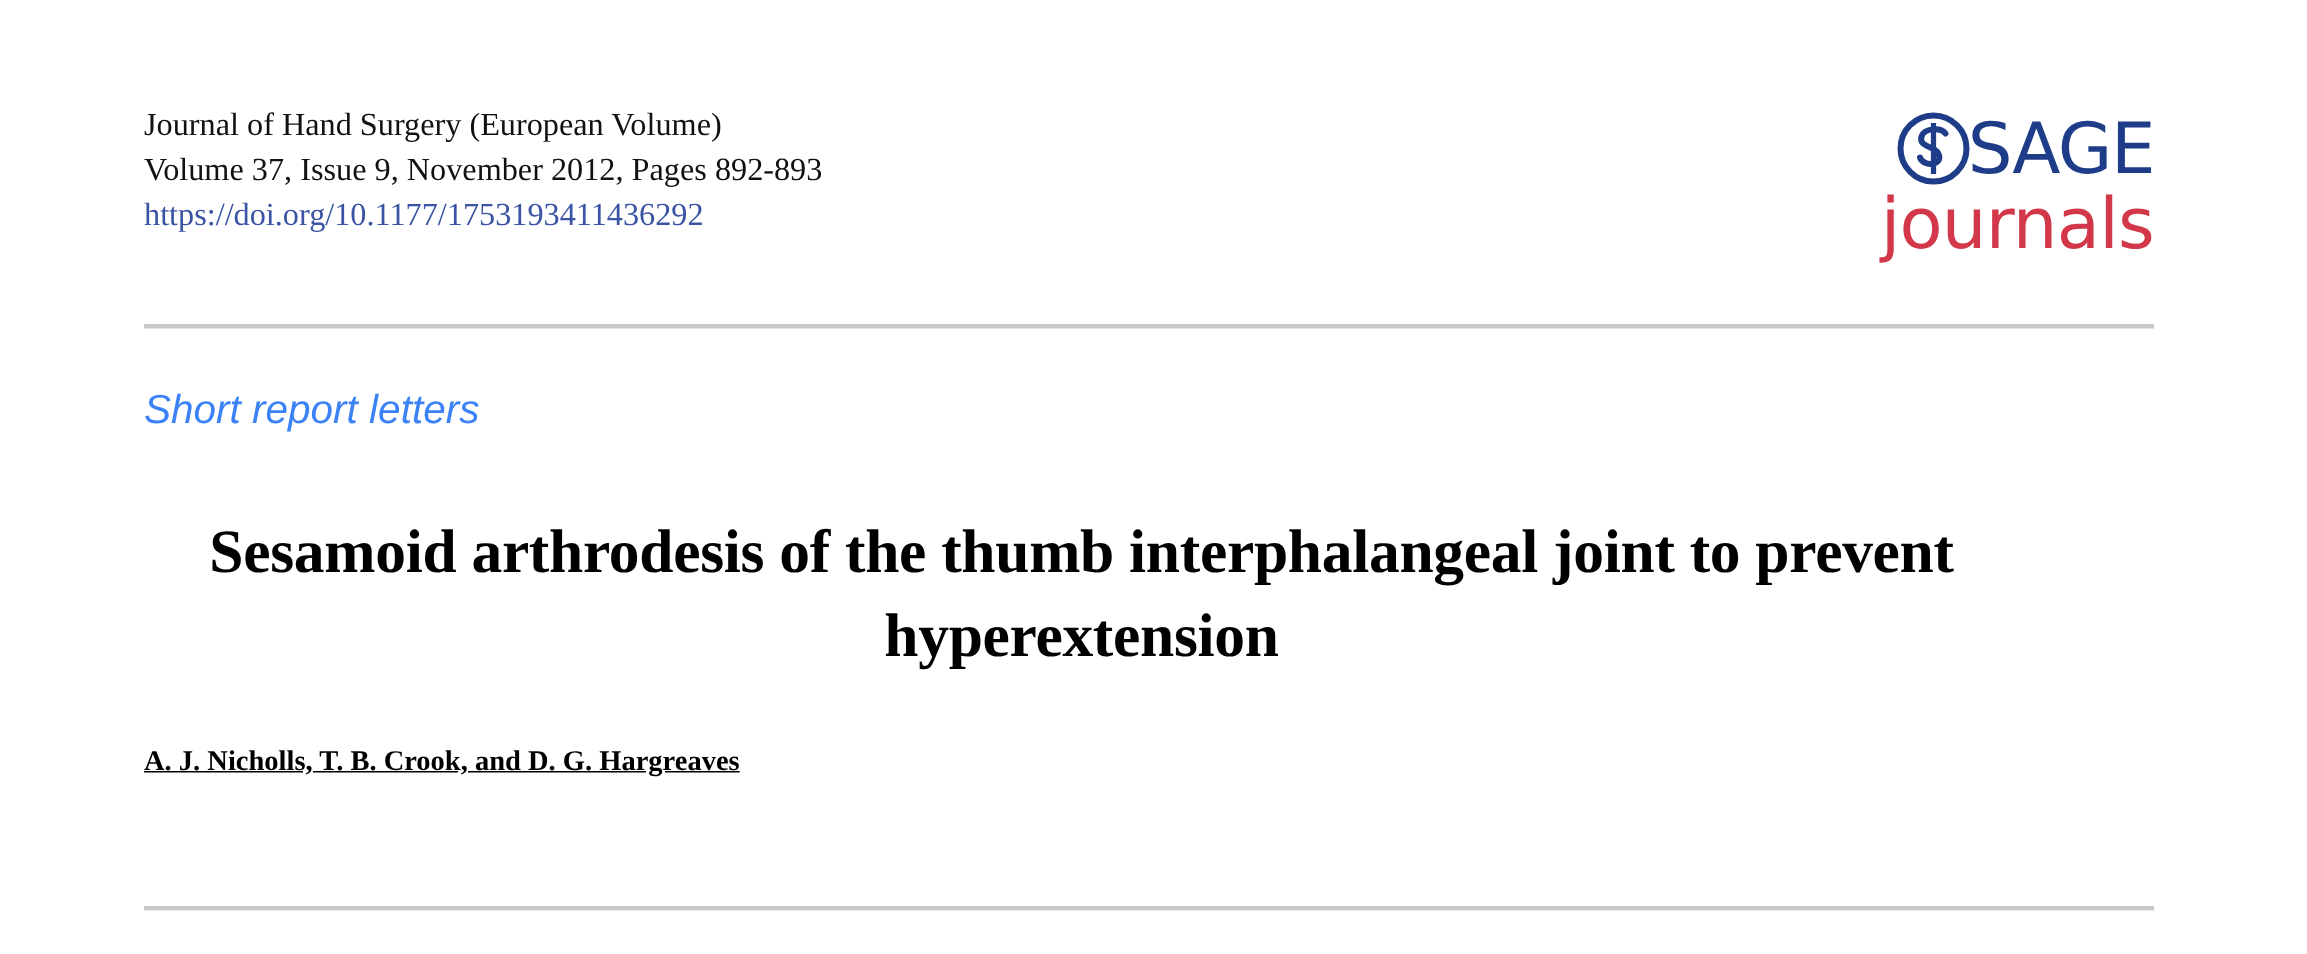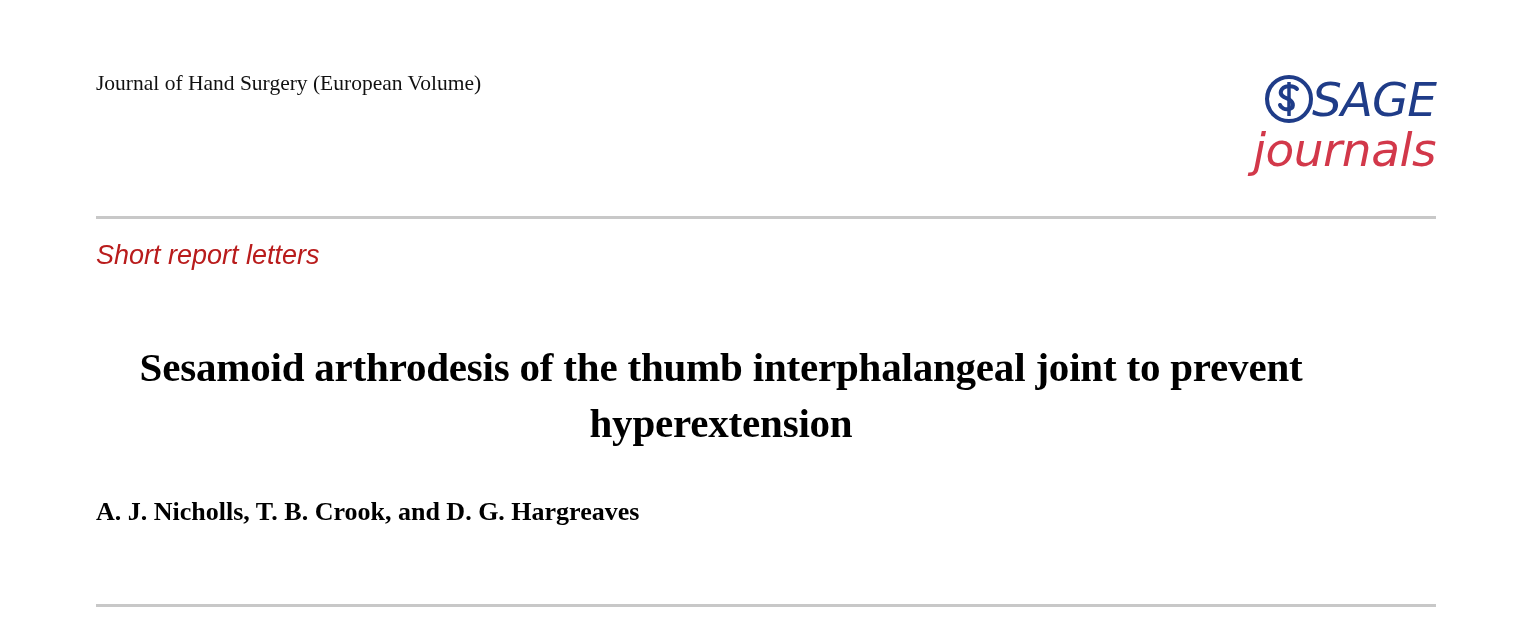--- a/index.html
+++ b/index.html
@@ -48,21 +48,20 @@
   .link.doi {
     color: #3a53a4;
   }
 
   
   .sage-logo {
     width: 232px;
     margin-top: 6px;
     text-align: right;
     line-height: 1;
-    font-style: italic;
   }
   .sage-row {
     display: flex;
     align-items: center;
     justify-content: flex-end;
   }
   .sage-mark {
     position: relative;
     width: 50px;
     height: 50px;
@@ -94,58 +93,63 @@
     height: 3px;
     background: #c8c8c8;
   }
   .rule-top { top: 216px; }
   .rule-bottom { top: 604px; }
 
   
   .section-kicker {
     position: absolute;
     left: 96px;
-    top: 240px;
+    top: 258px;
     font-family: "Liberation Sans", sans-serif;
     font-style: italic;
     font-size: 27px;
-    color: #b91c1c;
+    color: #3b82f6;
   }
   .title {
     position: absolute;
     left: 96px;
     top: 312px;
     width: 1250px;
     font-family: "Liberation Serif", serif;
     font-weight: bold;
     font-size: 41px;
     line-height: 56px;
     color: #000000;
     letter-spacing: -0.2px;
     text-align: center;
   }
   .authors {
     position: absolute;
     left: 96px;
     top: 497px;
     font-family: "Liberation Serif", serif;
     font-weight: bold;
-    font-size: 26px;
+    font-size: 19px;
     color: #000000;
+    text-decoration: underline;
   }
 </style>
 </head>
 <body>
 
 <div class="page">
 
   <div class="masthead">
 
     <div class="cite-block">
       <div class="cite-line">Journal of Hand Surgery (European Volume)</div>
+      <div class="cite-line">Volume 37, Issue 9, November 2012, Pages 892-893</div>
+      <div class="cite-line">
+        <a class="link doi" href="#">https://doi.org/10.1177/1753193411436292</a>
+      </div>
     </div>
 
     <div class="sage-logo">
       <div class="sage-row">
         <span class="sage-mark">
           <svg width="50" height="50" viewBox="0 0 50 50" aria-hidden="true">
             <circle cx="25" cy="25" r="22" fill="none" stroke="#1f3c88" stroke-width="4"></circle>
             <path d="M33 15 C30 11, 19 11, 17 17 C15 23, 24 24, 26 26 C30 29, 30 34, 25 35 C21 36, 17 34, 16 31" fill="none" stroke="#1f3c88" stroke-width="4" stroke-linecap="round"></path>
             <line x1="25" y1="8" x2="25" y2="42" stroke="#1f3c88" stroke-width="3.5"></line>
           </svg>

